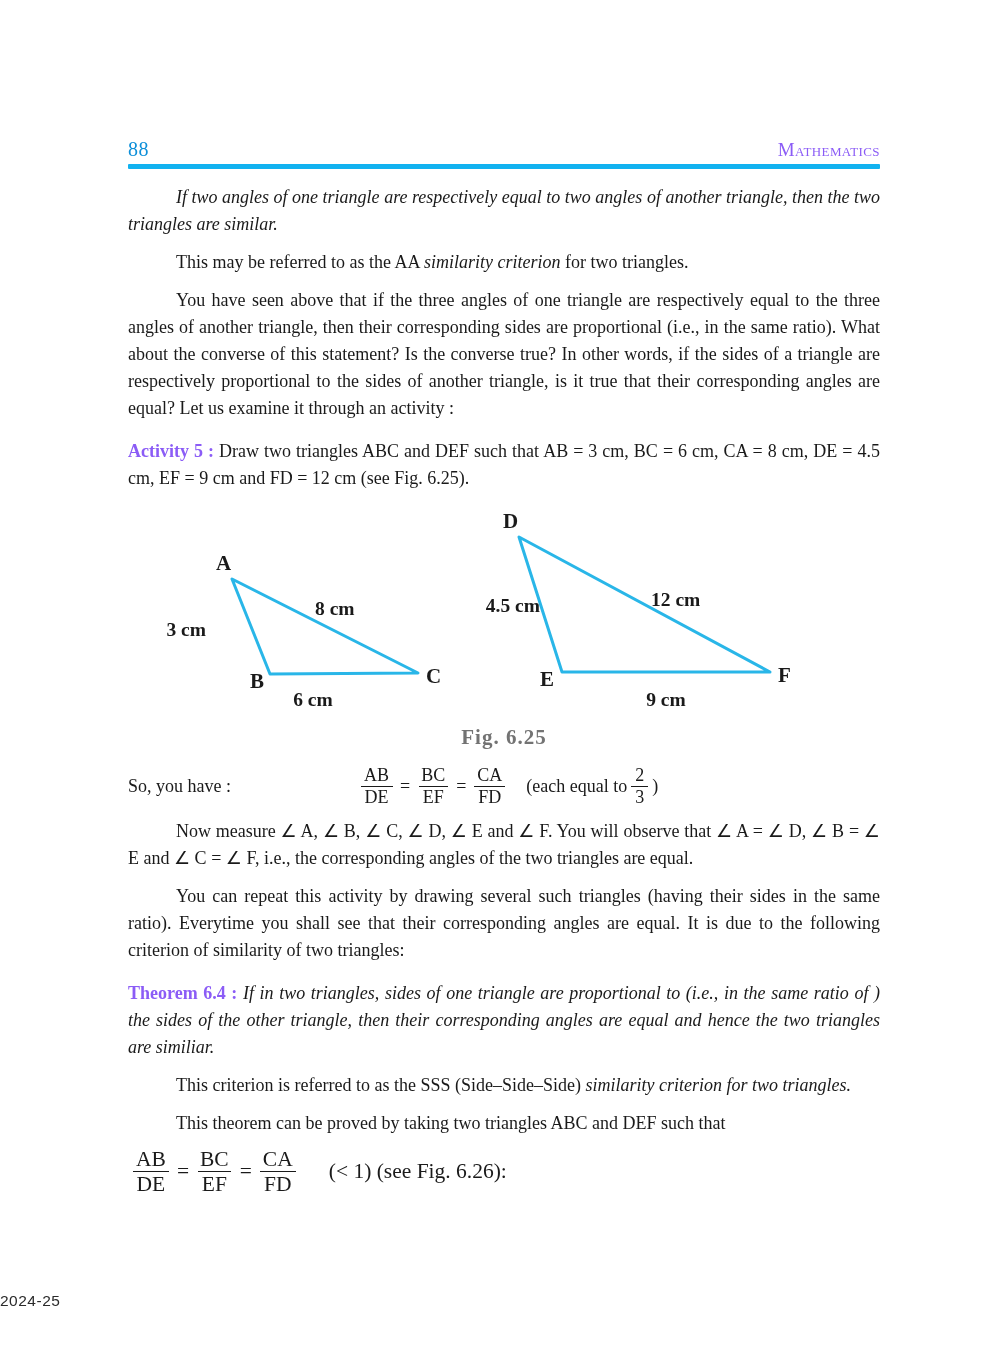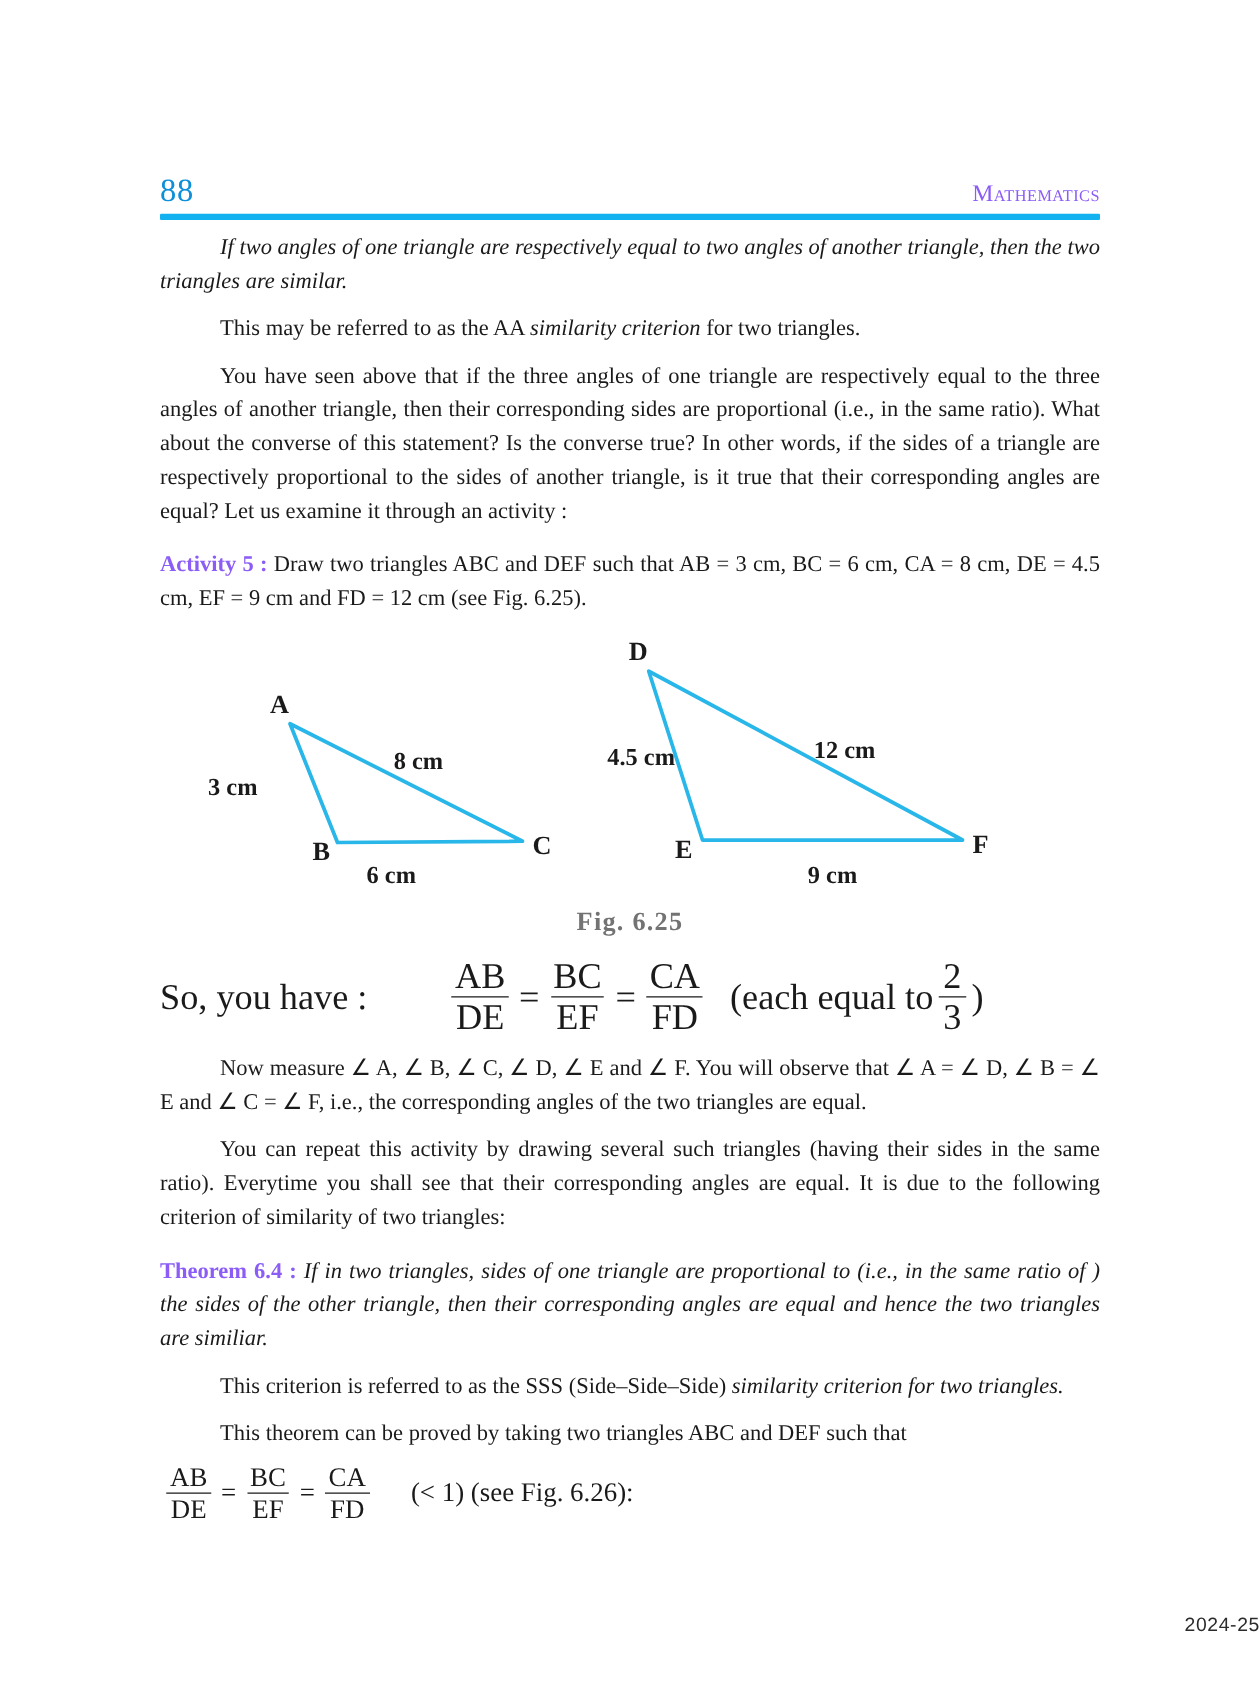--- a/index.html
+++ b/index.html
@@ -30,21 +30,21 @@
     top: 138px;
     width: 752px;
   }
   .header-row {
     display: flex;
     align-items: baseline;
     justify-content: space-between;
   }
   .page-number {
     font-family: "Liberation Serif", serif;
-    font-size: 26px;
+    font-size: 20px;
     color: #0d8fd9;
     letter-spacing: 0.5px;
   }
   .header-subject {
     font-family: "Liberation Serif", serif;
     font-size: 19px;
     color: #8b5cf6;
     font-variant: small-caps;
     letter-spacing: 0.4px;
   }
@@ -97,21 +97,21 @@
     font-weight: bold;
     color: #737373;
     letter-spacing: 1px;
     margin-top: 2px;
   }
 
   
   .eq-line {
     display: flex;
     align-items: center;
-    font-size: 29px;
+    font-size: 18px;
     line-height: 24px;
   }
   .eq-lead {
     width: 228px;
     flex: none;
   }
   .frac {
     display: inline-flex;
     flex-direction: column;
     align-items: center;
@@ -135,21 +135,21 @@
     align-items: center;
     font-size: 21.5px;
   }
 
   
   .footer {
     position: absolute;
     left: 0;
     top: 1292px;
     width: 1008px;
-    text-align: right;
+    text-align: left;
     font-family: "Liberation Sans", sans-serif;
     font-size: 15.5px;
     color: #2b2b2b;
     letter-spacing: 0.5px;
   }
 
   
   .svg-vertex {
     font-family: "Liberation Serif", serif;
     font-size: 21px;

